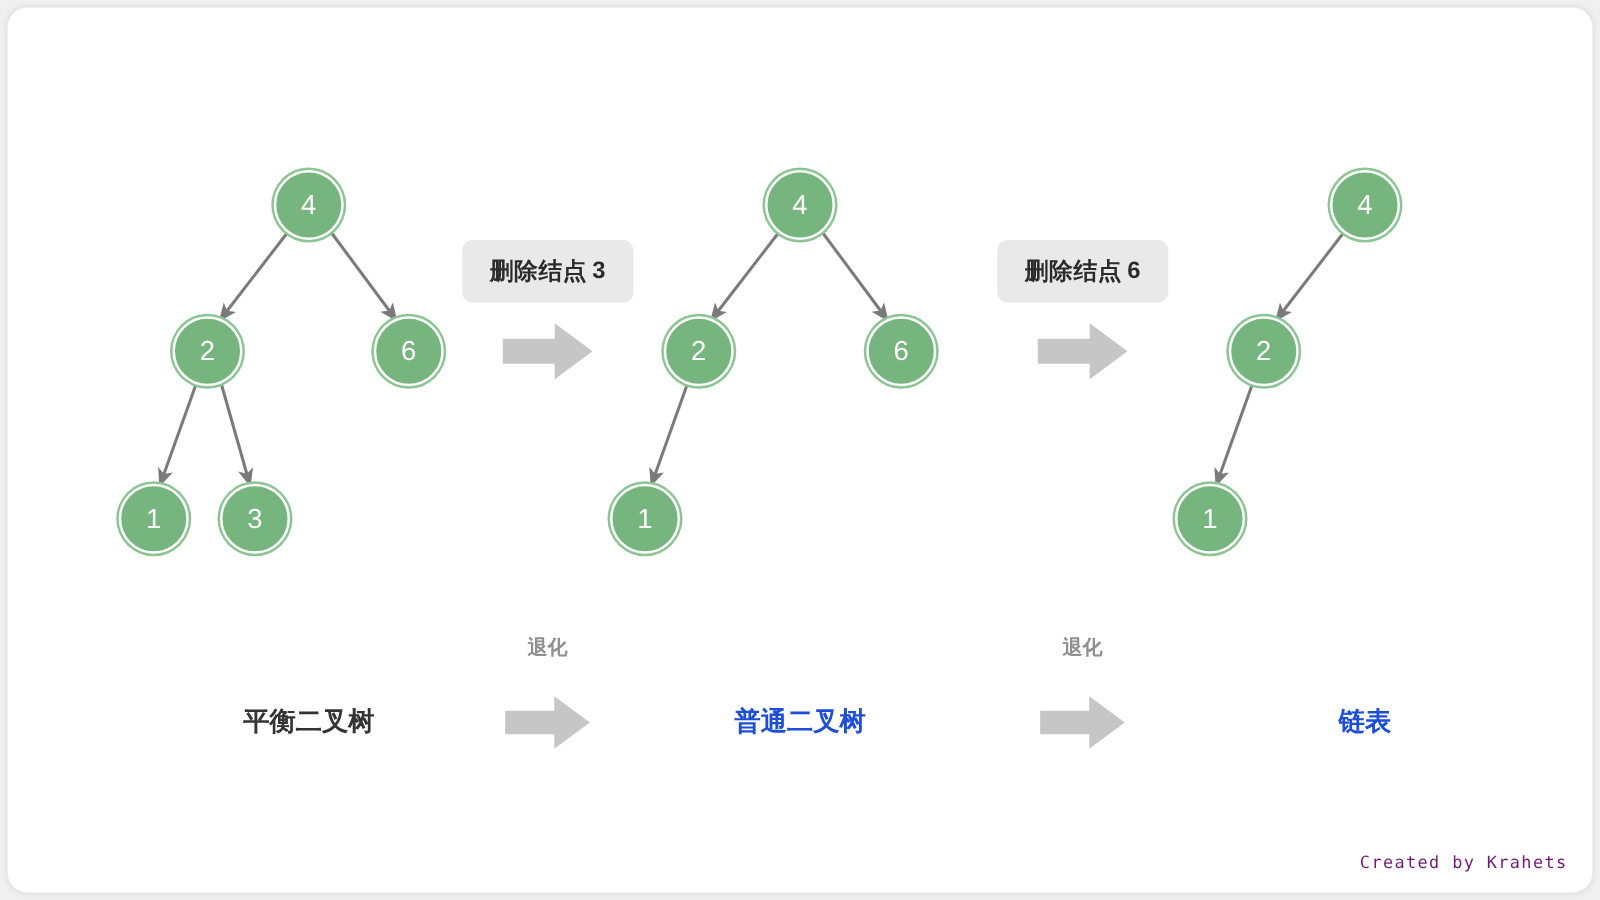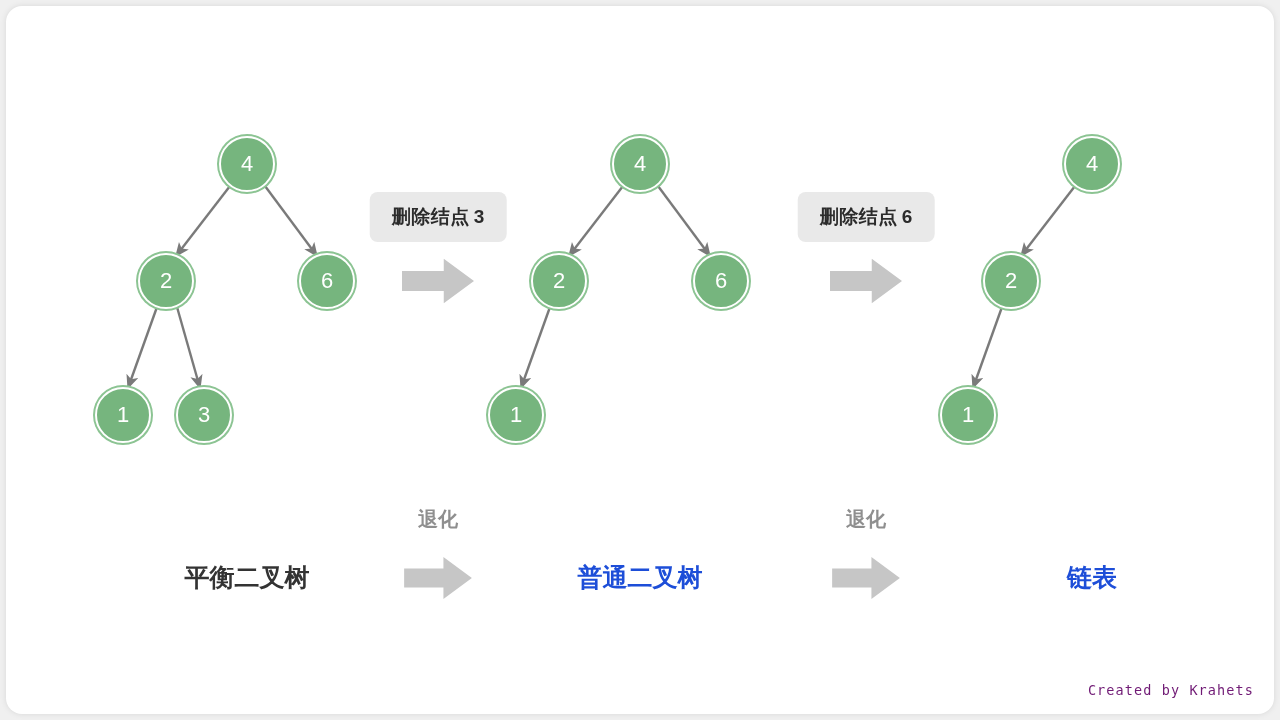--- a/index.html
+++ b/index.html
@@ -85,29 +85,29 @@
   .block-arrow {
     position: absolute;
     transform: translate(-50%, -50%);
   }
 
   
   .caption {
     position: absolute;
     transform: translate(-50%, -50%);
     color: #333333;
-    font-size: 25px;
+    font-size: 21px;
     font-weight: bold;
     white-space: nowrap;
   }
   .degrade-label {
     position: absolute;
     transform: translate(-50%, -50%);
     color: #8f8f8f;
-    font-size: 20px;
+    font-size: 16px;
     font-weight: bold;
     white-space: nowrap;
   }
 
   
   #watermark {
     position: absolute;
     right: 26px;
     bottom: 22px;
     color: #701a75;

